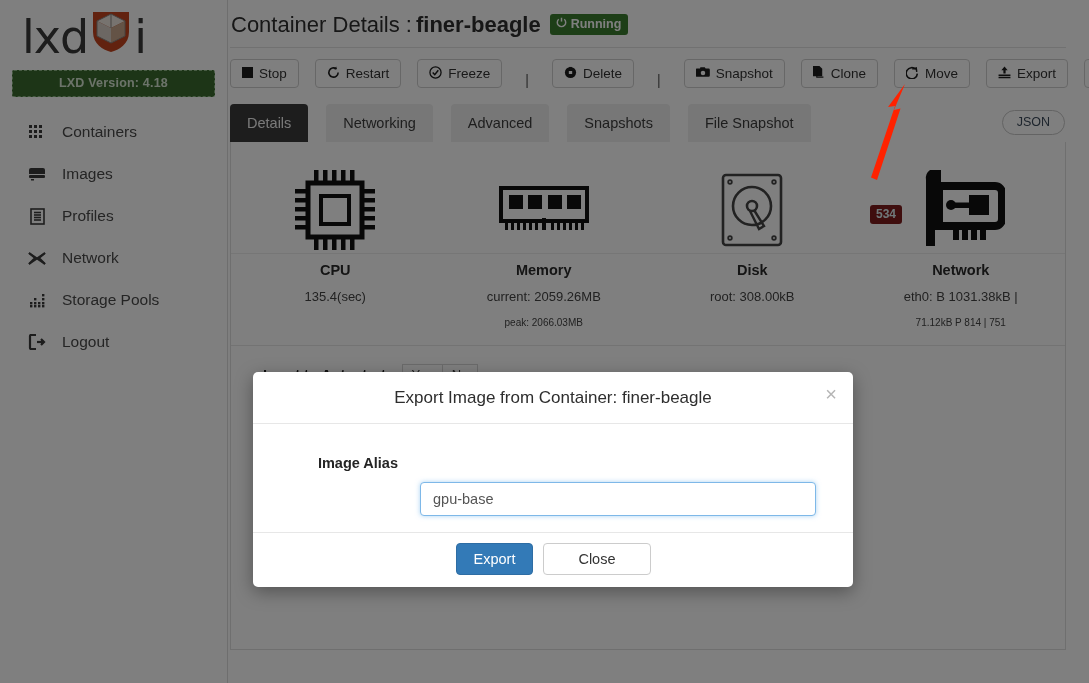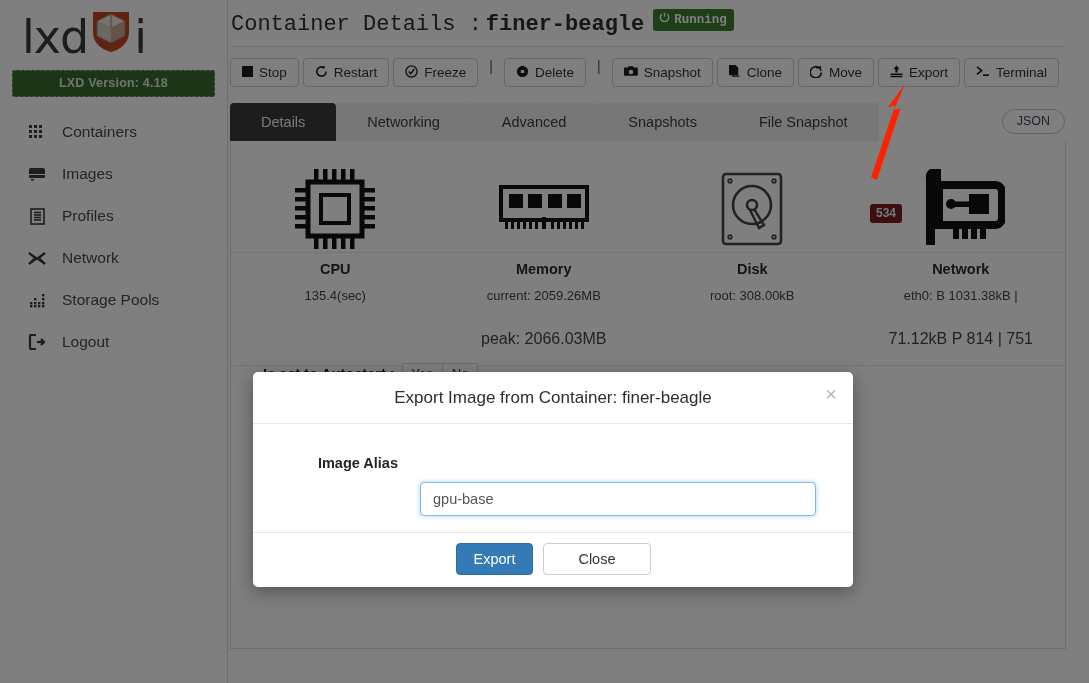--- a/index.html
+++ b/index.html
@@ -78,22 +78,21 @@
     position: absolute; left: 228px; top: 0;
     width: 861px; height: 683px;
     background: #ffffff;
   }
   .page-title {
     font-size: 22px;
     color: #2f2f2f;
     padding: 12px 0 0 3px;
     font-weight: 400;
     display: flex;
-    align-items: flex-start;
-    font-family: Liberation Mono, monospace;
+    align-items: flex-end;
   }
   .page-title .bold { font-weight: bold; margin-left: 4px; }
   .status-badge {
     display: inline-flex;
     align-items: center;
     gap: 4px;
     background: #3b7d2f;
     color: #ffffff;
     font-size: 12.5px;
     font-weight: bold;
@@ -103,22 +102,22 @@
     position: relative;
     top: -3px;
   }
   .title-rule {
     border-bottom: 1px solid #e2e2e2;
     margin: 9px 23px 0 2px;
   }
 
   .toolbar {
     display: flex;
-    align-items: flex-start;
-    gap: 4px;
+    align-items: flex-end;
+    gap: 16px;
     padding: 11px 0 0 2px;
   }
   .tbtn {
     display: inline-flex;
     align-items: center;
     gap: 6px;
     border: 1px solid #cfcfcf;
     background: #ffffff;
     border-radius: 4px;
     font-size: 13.5px;
@@ -135,27 +134,27 @@
   .tabs-row {
     position: relative;
     margin-top: 13px;
     padding-left: 2px;
     height: 41px;
     display: flex;
     align-items: flex-end;
   }
   .tab {
     height: 38px;
-    padding: 0 31px;
+    padding: 0 17px;
     display: flex; align-items: center;
     font-size: 14.5px;
     color: #3d3d3d;
     background: #eeeeee;
     border-radius: 4px 4px 0 0;
-    margin-right: 0;
+    margin-right: 18px;
     cursor: pointer;
   }
   .tab.active {
     background: #3a3a3a;
     color: #f2f2f2;
   }
   .json-pill {
     position: absolute;
     right: 24px; top: 9px;
     border: 1px solid #c6c6c6;
@@ -179,21 +178,21 @@
     display: flex;
     padding: 22px 0 0 0;
   }
   .stat {
     flex: 1;
     text-align: center;
   }
   .stat .icon-box { height: 92px; display:flex; align-items:center; justify-content:center; }
   .stat .label { font-size: 14.5px; font-weight: bold; color: #2a2a2a; margin-top: 6px; }
   .stat .val { font-size: 13px; color: #444; margin-top: 11px; }
-  .stat .val2 { font-size: 16px; color: #444; margin-top: 27px; }
+  .stat .val2 { font-size: 10px; color: #444; margin-top: 13px; }
 
   .stats-rule { border-bottom: 1px solid #e6e6e6; margin: 17px 0 0 0; }
 
   .badge-534 {
     position: absolute;
     left: 626px; top: 63px;
     background: #7f1d1d;
     color: #dff0f3;
     font-size: 12px;
     font-weight: bold;

